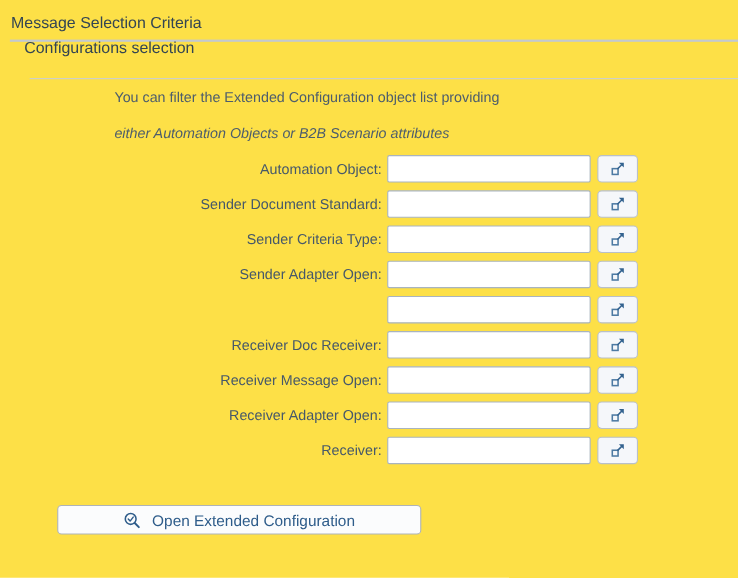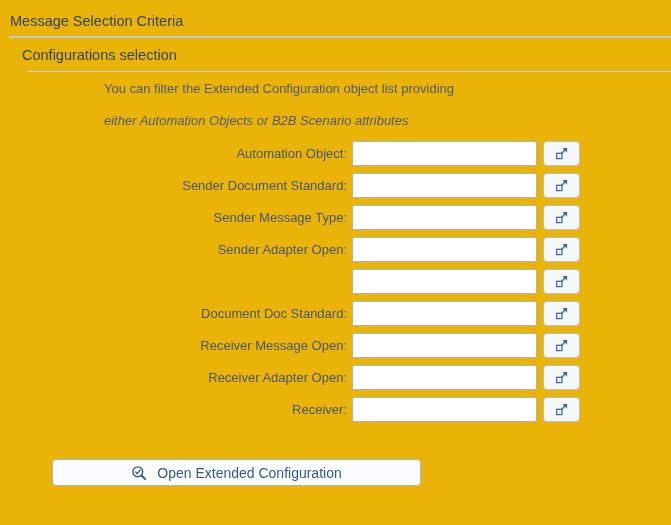--- a/index.html
+++ b/index.html
@@ -1,20 +1,20 @@
 <!DOCTYPE html>
 <html><head>
 <meta charset="utf-8">
 <style>
   html, body { margin: 0; padding: 0; }
   .page {
     position: relative;
     width: 671px;
     height: 525px;
-    background: #eab308;
+    background: #fde047;
     font-family: "Liberation Sans", sans-serif;
     overflow: hidden;
   }
   .title {
     position: absolute;
     left: 10px;
     top: 13px;
     font-size: 14.5px;
     color: #334553;
   }
@@ -22,21 +22,21 @@
     position: absolute;
     left: 9px;
     right: 0;
     top: 36px;
     height: 0;
     border-top: 2px solid #c3c9d0;
   }
   .heading {
     position: absolute;
     left: 22px;
-    top: 47px;
+    top: 36px;
     font-size: 14.5px;
     color: #334553;
   }
   .divider-2 {
     position: absolute;
     left: 27px;
     right: 0;
     top: 71px;
     height: 0;
     border-top: 1px solid #c9cfd5;
@@ -104,21 +104,21 @@
     display: flex;
     align-items: center;
     justify-content: center;
     cursor: pointer;
     padding: 0;
   }
   .open-button {
     position: absolute;
     left: 52px;
     top: 459px;
-    width: 369px;
+    width: 331px;
     height: 27px;
     box-sizing: border-box;
     border: 1px solid #aeb3b9;
     border-radius: 4px;
     background: #fbfcfd;
     color: #2e5c8a;
     font-family: "Liberation Sans", sans-serif;
     font-size: 14px;
     display: flex;
     align-items: center;
@@ -166,21 +166,21 @@
           <svg viewBox="0 0 16 16" width="15" height="15">
               <rect x="2.8" y="7.8" width="5.6" height="5.6" fill="none" stroke="#4d7aa3" stroke-width="1.5"></rect>
               <path d="M7.8 8.2 L12.2 3.8" stroke="#33628f" stroke-width="1.5" fill="none"></path>
               <polygon points="9.2,2 14,2 14,6.8" fill="#33628f"></polygon>
             </svg>
         </span>
       </button>
     </div>
 
     <div class="form-row">
-      <label class="field-label">Sender Message Type:</label>
+      <label class="field-label">Sender Criteria Type:</label>
       <input class="field-input" type="text" value="" style="">
       <button class="vh-button">
         <span class="icon">
           <svg viewBox="0 0 16 16" width="15" height="15">
               <rect x="2.8" y="7.8" width="5.6" height="5.6" fill="none" stroke="#4d7aa3" stroke-width="1.5"></rect>
               <path d="M7.8 8.2 L12.2 3.8" stroke="#33628f" stroke-width="1.5" fill="none"></path>
               <polygon points="9.2,2 14,2 14,6.8" fill="#33628f"></polygon>
             </svg>
         </span>
       </button>
@@ -207,21 +207,21 @@
           <svg viewBox="0 0 16 16" width="15" height="15">
               <rect x="2.8" y="7.8" width="5.6" height="5.6" fill="none" stroke="#4d7aa3" stroke-width="1.5"></rect>
               <path d="M7.8 8.2 L12.2 3.8" stroke="#33628f" stroke-width="1.5" fill="none"></path>
               <polygon points="9.2,2 14,2 14,6.8" fill="#33628f"></polygon>
             </svg>
         </span>
       </button>
     </div>
 
     <div class="form-row">
-      <label class="field-label">Document Doc Standard:</label>
+      <label class="field-label">Receiver Doc Receiver:</label>
       <input class="field-input" type="text" value="" style="">
       <button class="vh-button">
         <span class="icon">
           <svg viewBox="0 0 16 16" width="15" height="15">
               <rect x="2.8" y="7.8" width="5.6" height="5.6" fill="none" stroke="#4d7aa3" stroke-width="1.5"></rect>
               <path d="M7.8 8.2 L12.2 3.8" stroke="#33628f" stroke-width="1.5" fill="none"></path>
               <polygon points="9.2,2 14,2 14,6.8" fill="#33628f"></polygon>
             </svg>
         </span>
       </button>

